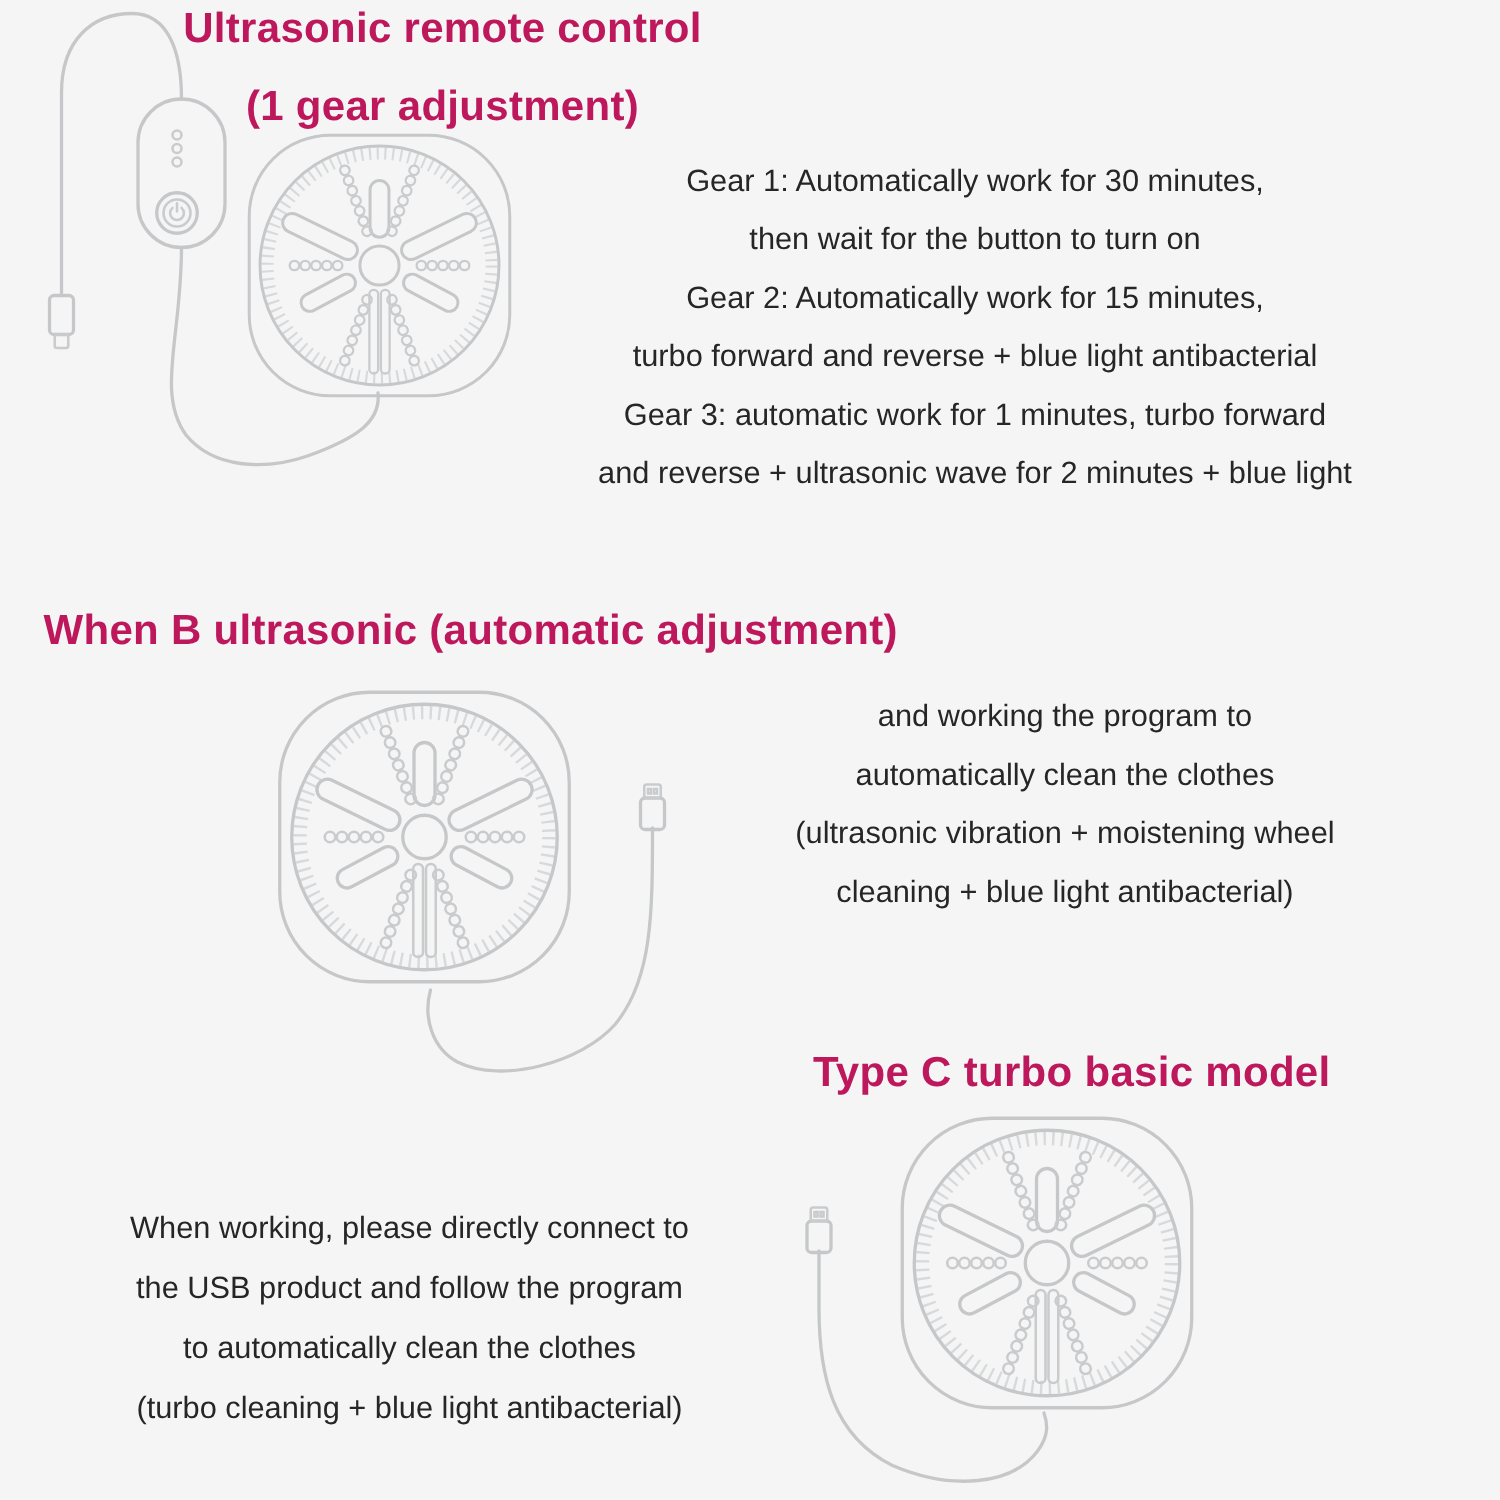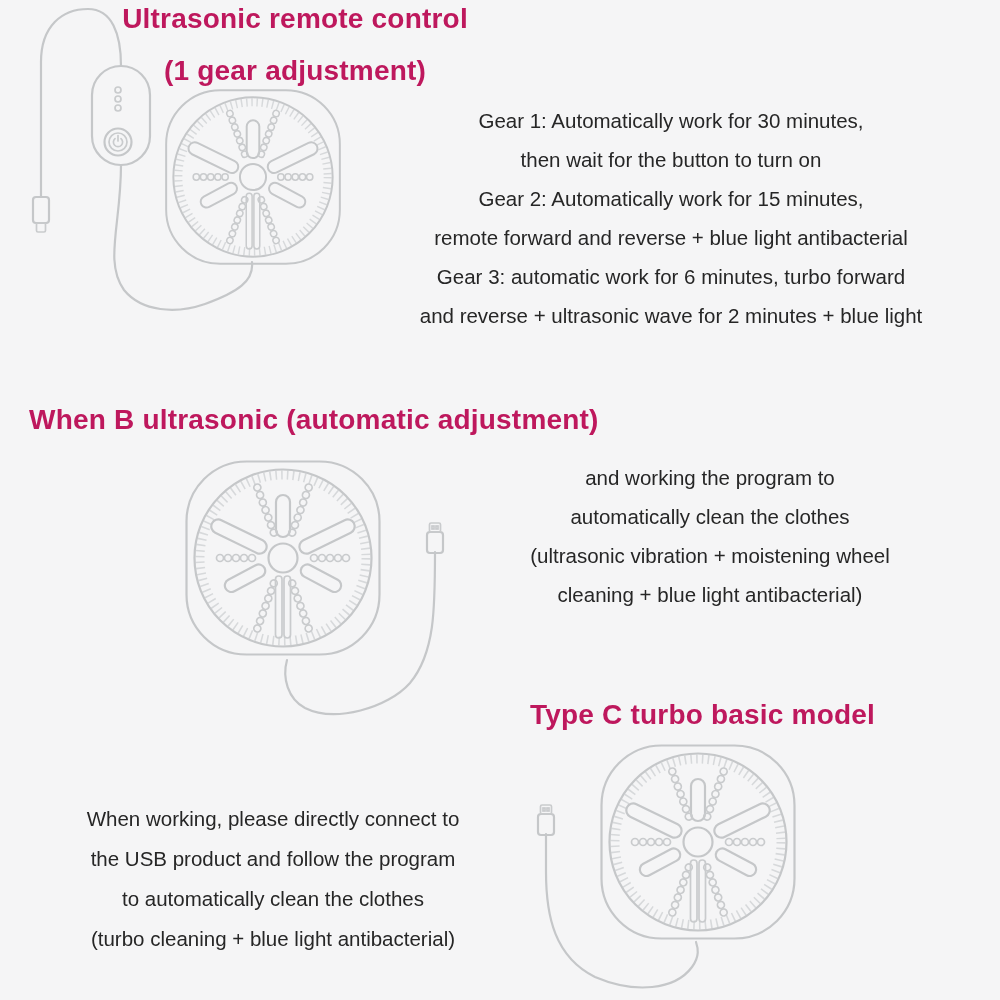--- a/index.html
+++ b/index.html
@@ -153,28 +153,28 @@
 
   <svg class="scene" style="left:510px;top:722px" width="320" height="278" viewBox="0 0 320 278">
     <path class="ln" d="M 36,112 L 36,150 C 36,195 45,235 85,255 C 125,272 165,268 182,245 C 190,234 188,226 186,220"></path>
     <use href="#usb-plug-up" transform="translate(26,83)"></use>
     <use href="#washer-sym" transform="translate(88,20)"></use>
   </svg>
 
   <div class="heading centered" style="left:100px;top:3px;width:390px">Ultrasonic remote control</div>
   <div class="heading centered" style="left:100px;top:55px;width:390px">(1 gear adjustment)</div>
   <div class="heading" style="left:29px;top:404px">When B ultrasonic (automatic adjustment)</div>
-  <div class="heading" style="left:530px;top:699px">Type C turbo basic model</div>
+  <div class="heading" style="left:542px;top:699px">Type C turbo basic model</div>
 
-  <div class="body-block" style="left:386px;top:101px;width:570px">
+  <div class="body-block" style="left:365px;top:101px;width:570px">
     <div class="tline">Gear 1: Automatically work for 30 minutes,</div>
     <div class="tline">then wait for the button to turn on</div>
     <div class="tline">Gear 2: Automatically work for 15 minutes,</div>
-    <div class="tline">remote forward and reverse + blue light antibacterial</div>
-    <div class="tline">Gear 3: automatic work for 6 minutes, turbo forward</div>
+    <div class="tline">turbo forward and reverse + blue light antibacterial</div>
+    <div class="tline">Gear 3: automatic work for 1 minutes, turbo forward</div>
     <div class="tline">and reverse + ultrasonic wave for 2 minutes + blue light</div>
   </div>
 
   <div class="body-block" style="left:455px;top:458px;width:510px">
     <div class="tline">and working the program to</div>
     <div class="tline">automatically clean the clothes</div>
     <div class="tline">(ultrasonic vibration + moistening wheel</div>
     <div class="tline">cleaning + blue light antibacterial)</div>
   </div>
 

